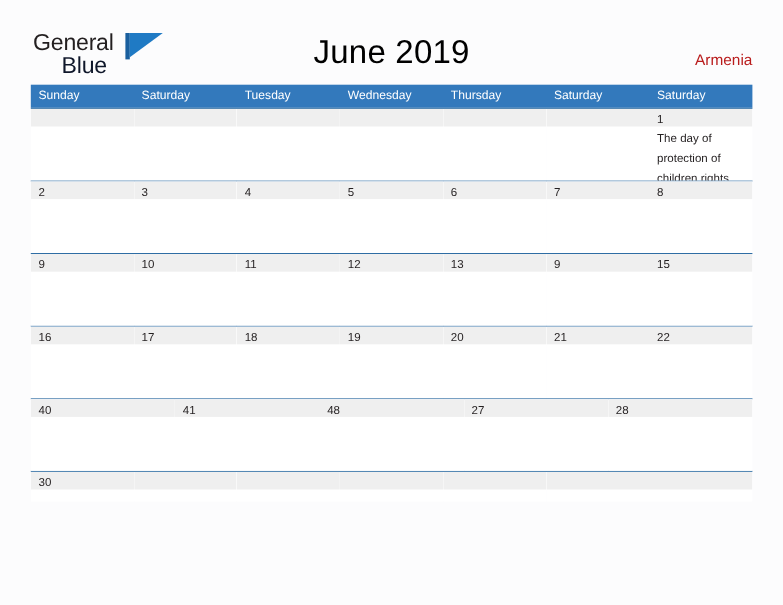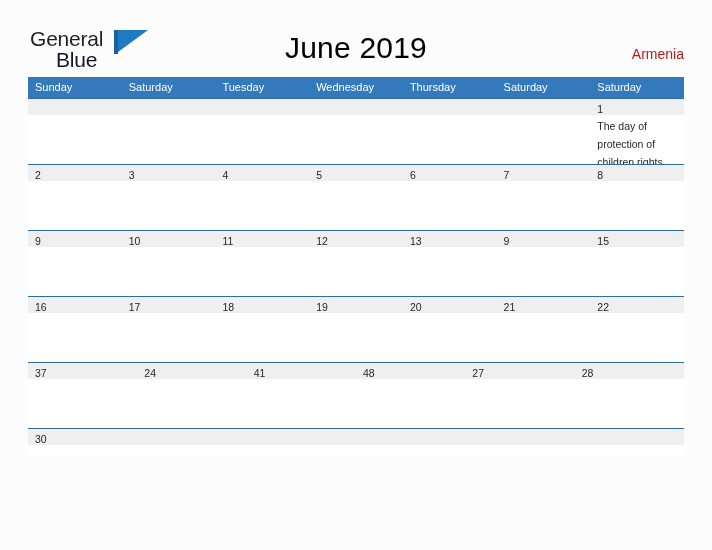--- a/index.html
+++ b/index.html
@@ -325,25 +325,21 @@
         <div class="day-body"><span class="event"></span></div>
       </div>
       <div class="day-cell">
         <div class="day-band"><span class="day-num">22</span></div>
         <div class="day-body"><span class="event"></span></div>
       </div>
     </div>
 
     <div class="week-row w5">
       <div class="day-cell">
-        <div class="day-band"><span class="day-num">37</span></div>
-        <div class="day-body"><span class="event"></span></div>
-      </div>
-      <div class="day-cell">
-        <div class="day-band"><span class="day-num">24</span></div>
+        <div class="day-band"><span class="day-num">40</span></div>
         <div class="day-body"><span class="event"></span></div>
       </div>
       <div class="day-cell">
         <div class="day-band"><span class="day-num">41</span></div>
         <div class="day-body"><span class="event"></span></div>
       </div>
       <div class="day-cell">
         <div class="day-band"><span class="day-num">48</span></div>
         <div class="day-body"><span class="event"></span></div>
       </div>

